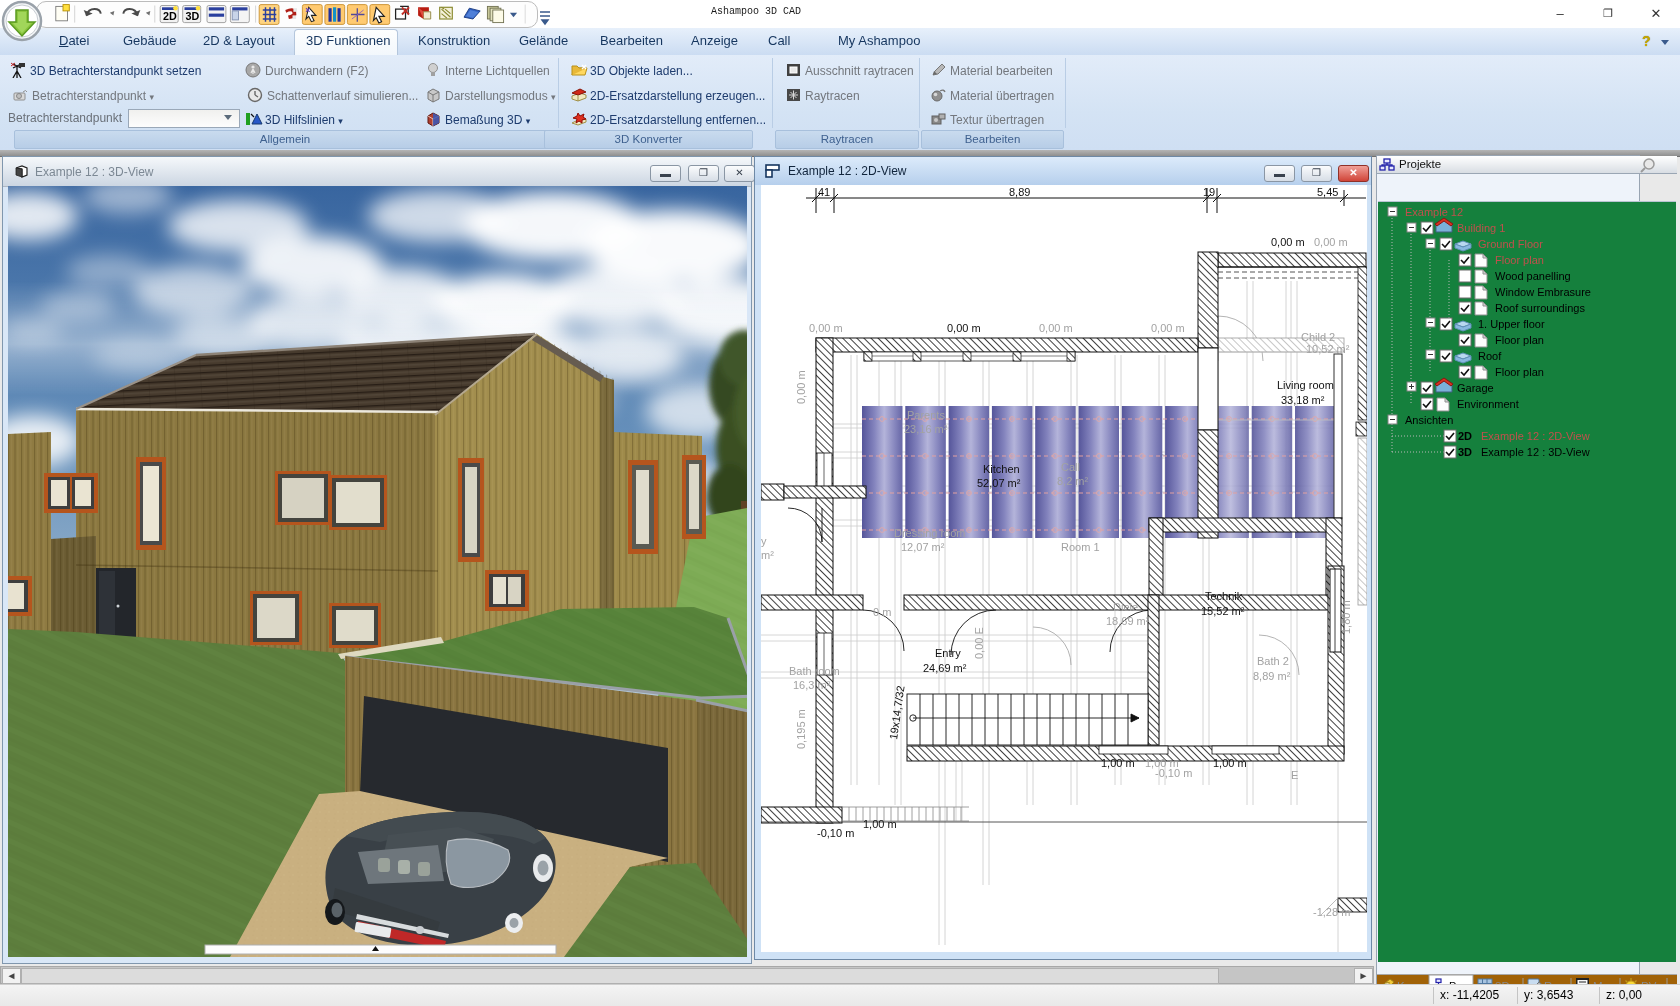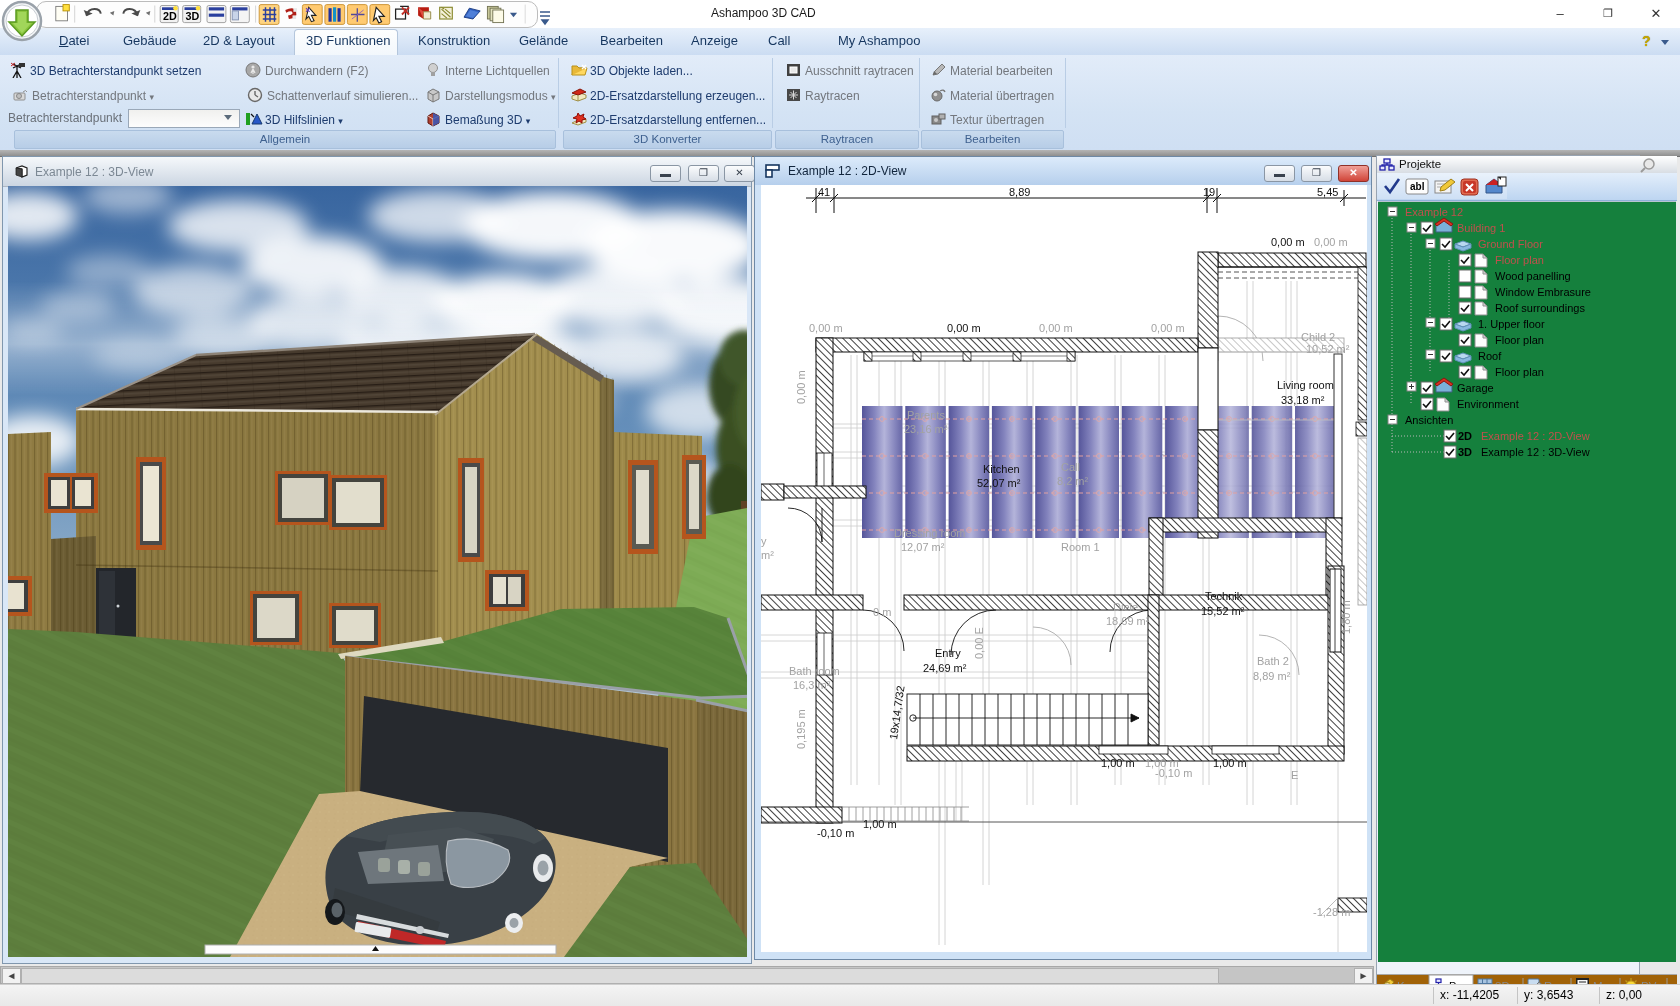--- a/index.html
+++ b/index.html
@@ -1,21 +1,21 @@
 <!DOCTYPE html>
 <html><head>
 <meta charset="utf-8">
 <style>
 html,body{margin:0;padding:0;}
 body{width:1680px;height:1006px;overflow:hidden;position:relative;
  font-family:"Liberation Sans",sans-serif;background:#e9e9e9;}
 .abs{position:absolute;}
 
 #titlebar{left:0;top:0;width:1680px;height:28px;background:#ffffff;border-bottom:1px solid #d8d8d8;}
-#apptitle{left:711px;top:6px;font-size:12px;color:#1a1a1a;}
+#apptitle{left:711px;top:6px;font-size:10px;color:#1a1a1a;font-family:Liberation Mono, monospace;}
 #qat{left:36px;top:1px;width:500px;height:25px;background:#fdfdfd;border:1px solid #bcbcbc;border-radius:10px;}
 .winbtn{top:7px;width:26px;height:14px;color:#333;font-size:13px;text-align:center;line-height:13px;}
 
 #menurow{left:0;top:28px;width:1680px;height:27px;
  background:linear-gradient(#e7f0fb,#cbdcf2);border-bottom:1px solid #bcd0e8;}
 .mtab{top:33px;font-size:13px;color:#16365f;}
 #seltab{left:294px;top:29px;width:102px;height:26px;background:linear-gradient(#fdfefe,#f2f7fc);
  border:1px solid #b4c6dc;border-bottom:none;border-radius:4px 4px 0 0;}
 
 #ribbon{left:0;top:55px;width:1680px;height:95px;
@@ -251,21 +251,21 @@
           <circle cx="5.5" cy="7.5" r="1.8" fill="#d8d8d8"></circle>
           <path d="M10 4 q4 -2 5 1" stroke="#787878" fill="none" stroke-width="1.3"></path>
         </svg></span>Material übertragen</div>
  <div class="ritem rdis abs" style="left:930px;top:111px;"><span class="ric"><svg width="17" height="16">
           <rect x="2" y="5" width="9" height="8" fill="#888" stroke="#606060"></rect>
           <rect x="9" y="3" width="6" height="5" fill="#b0b0b0" stroke="#606060"></rect>
           <circle cx="6" cy="9" r="2" fill="#c8c8c8"></circle>
         </svg></span>Textur übertragen</div>
 </div>
 <div class="rgroup abs" style="left:14px;width:540px;">Allgemein</div>
-<div class="rgroup abs" style="left:563px;width:207px;">3D Konverter</div>
+<div class="rgroup abs" style="left:544px;width:207px;">3D Konverter</div>
 <div class="rgroup abs" style="left:775px;width:142px;">Raytracen</div>
 <div class="rgroup abs" style="left:921px;width:141px;">Bearbeiten</div>
 <div class="rsep abs" style="left:558px;"></div>
 <div class="rsep abs" style="left:772px;"></div>
 <div class="rsep abs" style="left:919px;"></div>
 <div class="rsep abs" style="left:1065px;"></div>
 <div id="mditop" class="abs"></div>
 
 <div id="w3d" class="abs">
  <div class="tbar abs"></div>
@@ -813,39 +813,20 @@
    <g fill="none" stroke="#2222aa" stroke-width="1.3">
     <rect x="7" y="3" width="6" height="4" fill="#e8e8ff"></rect>
     <rect x="3" y="10" width="5" height="4" fill="#e8e8ff"></rect>
           <rect x="12" y="10" width="5" height="4" fill="#e8e8ff"></rect>
     <path d="M10 7 l0 2 m-5 1 l0 -1 l10 0 l0 1"></path>
    </g>
    <circle cx="272" cy="8" r="5" fill="#e8e8e8" stroke="#9a9a9a" stroke-width="1.5"></circle>
    <line x1="268" y1="12" x2="264" y2="16" stroke="#9a9a9a" stroke-width="2"></line>
   </svg>
  </div>
- <div id="rptool" class="abs">
-  <svg width="300" height="27" style="position:absolute;left:0;top:0;">
-   <rect x="0" y="0" width="130" height="26" fill="#ffffff" opacity="0.25"></rect>
-   <path d="M8 13 l5 6 l9 -13" stroke="#223a8c" stroke-width="2.6" fill="none"></path>
-   <rect x="29" y="6" width="22" height="15" rx="2" fill="#fdfdfd" stroke="#888"></rect>
-   <text x="33" y="17" font-size="10" font-weight="bold" font-family="Liberation Sans">abl</text>
-   <rect x="58" y="8" width="16" height="12" fill="#f4f4f4" stroke="#888"></rect>
-   <line x1="60" y1="11" x2="72" y2="11" stroke="#aaa"></line>
-        <line x1="60" y1="14" x2="72" y2="14" stroke="#aaa"></line>
-   <path d="M64 14 l10 -8 l4 3 l-10 8 l-5 1 z" fill="#f0c838" stroke="#a08018"></path>
-   <rect x="84" y="6" width="17" height="16" rx="3" fill="#e06a50" stroke="#a03020"></rect>
-   <rect x="86" y="8" width="13" height="12" rx="2" fill="#c83828"></rect>
-   <path d="M89 11 l7 7 m0 -7 l-7 7" stroke="#fff" stroke-width="2"></path>
-   <path d="M109 12 l8 -6 l8 6 l0 8 l-16 0 z" fill="#5588cc" stroke="#335588"></path>
-   <path d="M109 12 l8 -6 l8 6 z" fill="#cc2222"></path>
-   <rect x="121" y="4" width="8" height="9" fill="#fff" stroke="#222"></rect>
-   <path d="M121 4 l3 3 l0 -3 z" fill="#222"></path>
-  </svg>
- </div>
  <div id="rptree" class="abs">
   <svg width="298" height="270" style="position:absolute;left:0;top:0;font-family:'Liberation Sans';">
    <g stroke="#b8b8b8" stroke-dasharray="1,2" fill="none">
     <line x1="14" y1="10" x2="14" y2="218"></line>
           <line x1="14" y1="222" x2="14" y2="250"></line>
     <line x1="33" y1="26" x2="33" y2="202"></line>
     <line x1="52" y1="42" x2="52" y2="170"></line>
     <line x1="71" y1="58" x2="71" y2="122"></line>
     <line x1="14" y1="234" x2="66" y2="234"></line>
           <line x1="14" y1="250" x2="66" y2="250"></line>

